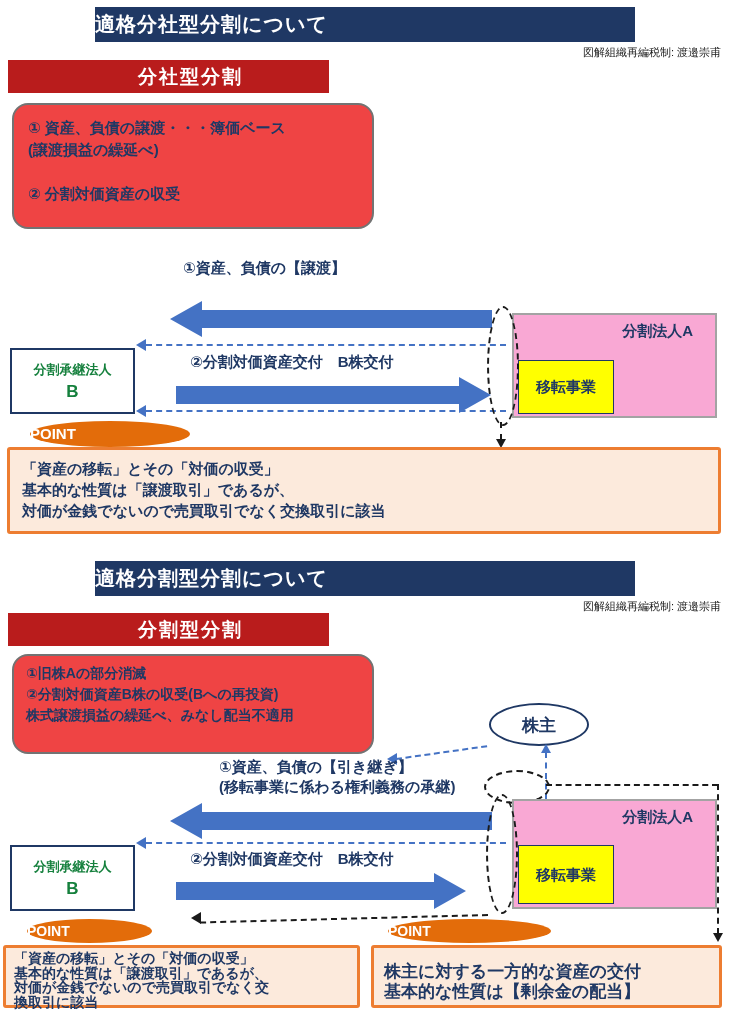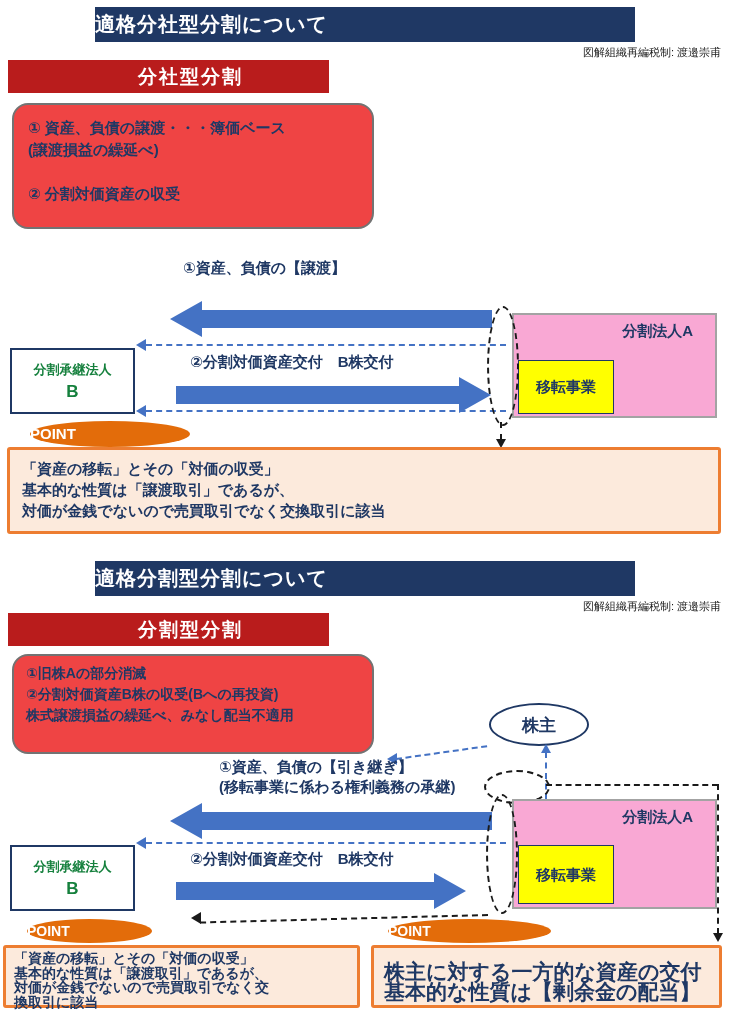--- a/index.html
+++ b/index.html
@@ -168,18 +168,18 @@
   <div class="abs point-badge" style="left:27px; top:919px; width:125px; height:24px; font-size:14px; line-height:24px;">POINT</div>
   <div class="abs point-badge" style="left:388px; top:919px; width:163px; height:24px; font-size:14px; line-height:24px;">POINT</div>
 
   <div class="abs point-box" style="left:3px; top:945px; width:357px; height:63px; box-sizing:border-box; padding:3px 8px; font-size:14px; line-height:14.5px;">
     <div class="nline">「資産の移転」とその「対価の収受」</div>
     <div class="nline">基本的な性質は「譲渡取引」であるが、</div>
     <div class="nline">対価が金銭でないので売買取引でなく交</div>
     <div class="nline">換取引に該当</div>
   </div>
 
-  <div class="abs point-box" style="left:371px; top:945px; width:351px; height:63px; box-sizing:border-box; padding:14px 10px 0 10px; font-size:21px; line-height:20px;">
+  <div class="abs point-box" style="left:371px; top:945px; width:351px; height:63px; box-sizing:border-box; padding:14px 10px 0 10px; font-size:17px; line-height:20px;">
     <div class="nline">株主に対する一方的な資産の交付</div>
     <div class="nline">基本的な性質は【剰余金の配当】</div>
   </div>
 
 </div>
 
 </body></html>

